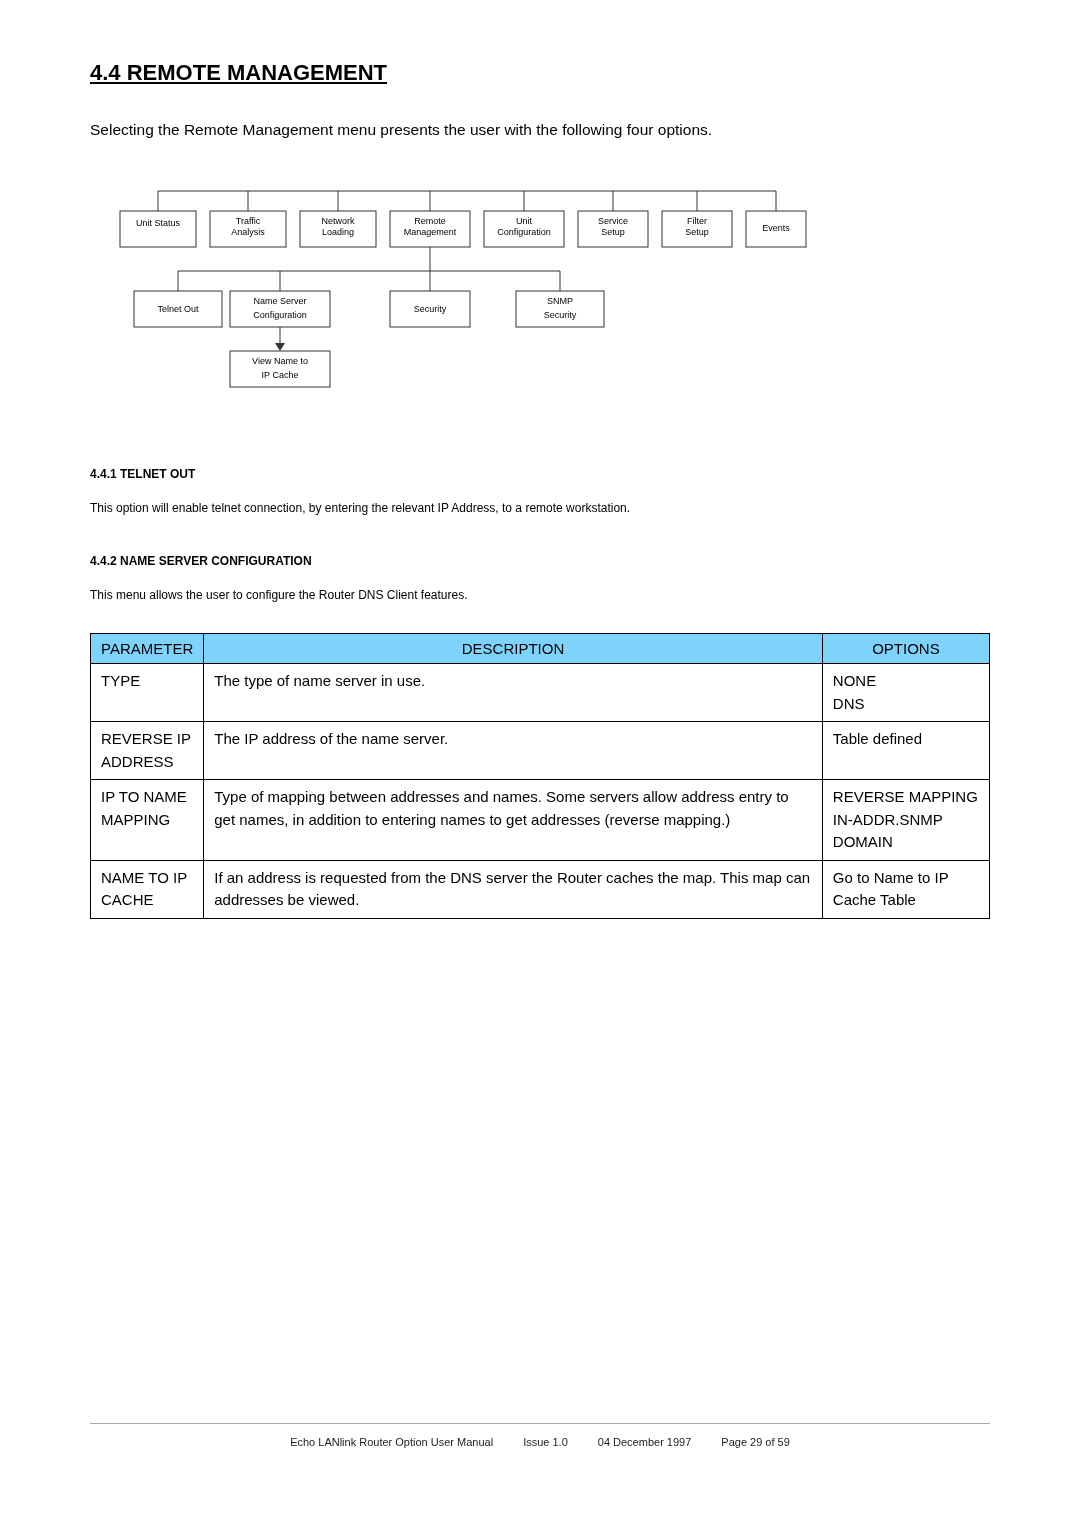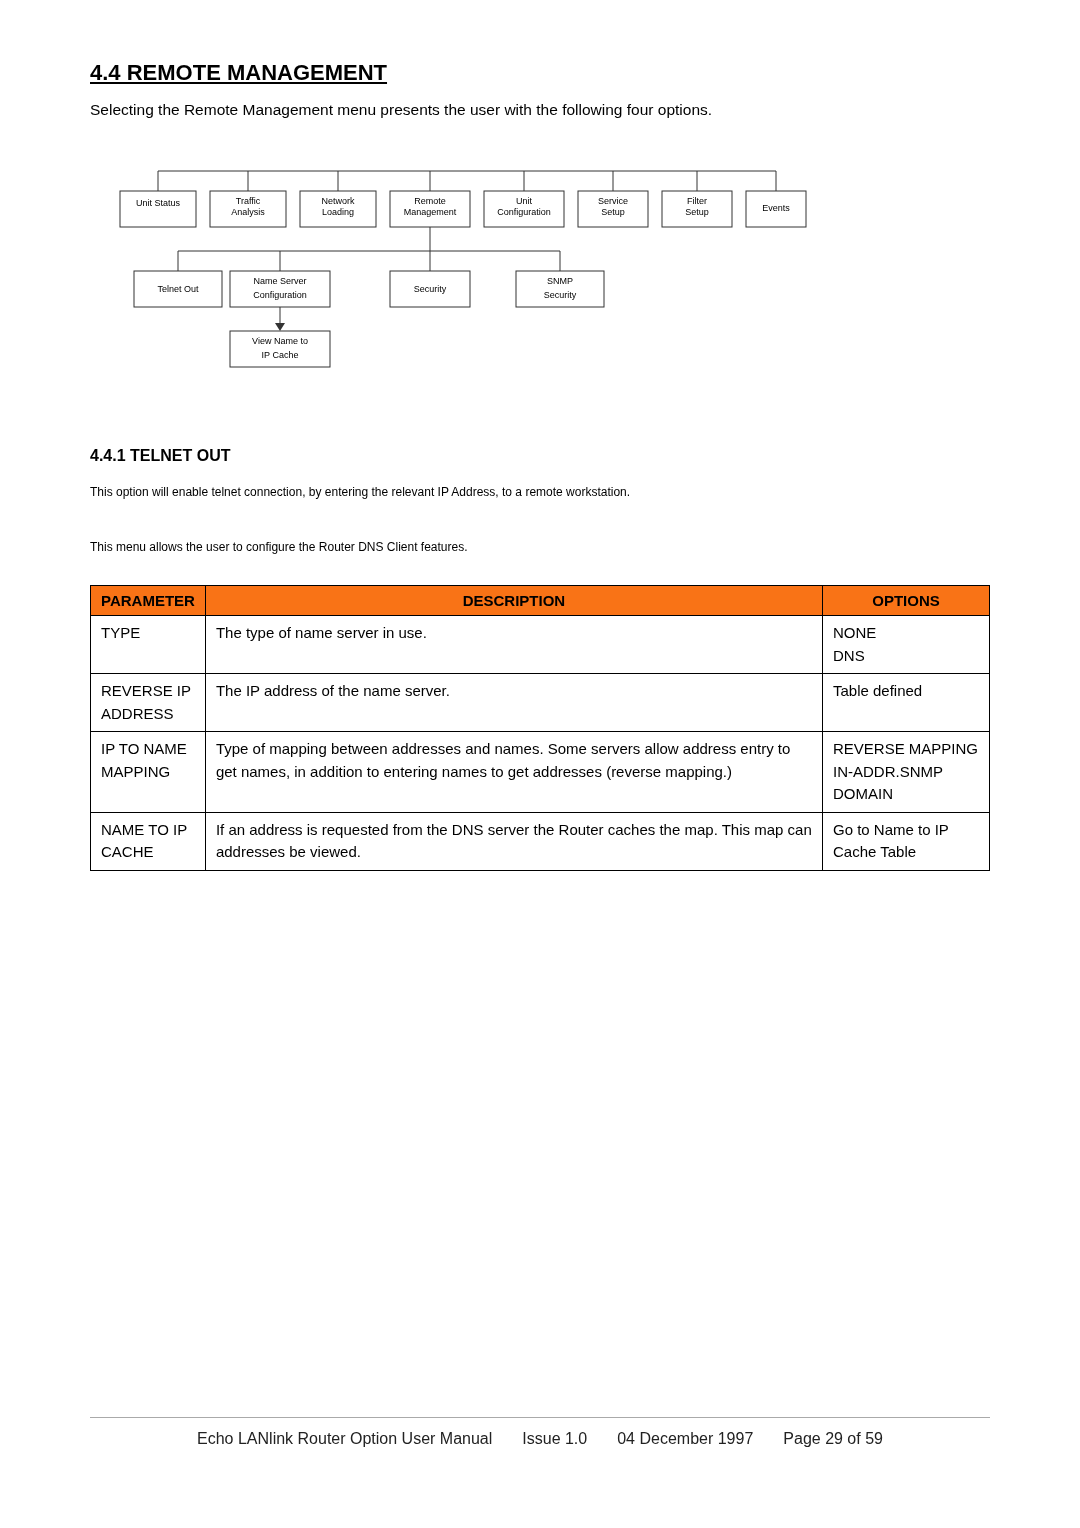--- a/index.html
+++ b/index.html
@@ -18,39 +18,39 @@
       display: flex;
       flex-direction: column;
     }
     .main-content {
       flex: 1;
     }
     h1.section-title {
       font-size: 22px;
       font-weight: bold;
       text-decoration: underline;
-      margin-bottom: 12px;
+      margin-bottom: 32px;
     }
     .intro-text {
       font-size: 15.5px;
       line-height: 1.6;
       margin-bottom: 28px;
     }
     
     .diagram-container {
       margin: 10px 0 36px 0;
       width: 100%;
     }
     .diagram-svg {
       display: block;
       margin: 0 auto;
     }
     
     h2.sub-title {
-      font-size: 16px;
+      font-size: 12px;
       font-weight: bold;
       margin-bottom: 18px;
       margin-top: 10px;
     }
     .section-body {
       font-size: 12px;
       line-height: 1.6;
       margin-bottom: 28px;
     }
     
@@ -59,32 +59,32 @@
       border-collapse: collapse;
       margin-top: 10px;
       font-size: 15px;
     }
     .data-table th, .data-table td {
       border: 1px solid #000;
       padding: 6px 10px;
       vertical-align: top;
     }
     .data-table th {
-      font-weight: bold;
-      background: #f97316;
+      font-weight: normal;
+      background: #7dd3fc;
     }
     .data-table td {
       line-height: 1.5;
     }
     
     .page-footer {
       border-top: 1px solid #aaa;
       padding-top: 12px;
       margin-top: 40px;
-      font-size: 16px;
+      font-size: 11px;
       color: #222;
       display: flex;
       justify-content: center;
       gap: 30px;
     }
     .subsection-block {
       margin-bottom: 36px;
     }
   </style>
 </head>
@@ -172,20 +172,21 @@
         <text x="170" y="207" text-anchor="middle" font-size="9" font-family="Arial">IP Cache</text>
       </svg>
     </div>
 
     <div class="subsection-block">
       <h2 class="sub-title">4.4.1   TELNET OUT</h2>
       <p class="section-body">This option will enable telnet connection, by entering the relevant IP Address, to a remote workstation.</p>
     </div>
 
     <div class="subsection-block">
+      <h2 class="sub-title">4.4.2   NAME SERVER CONFIGURATION</h2>
       <p class="section-body">This menu allows the user to configure the Router DNS Client features.</p>
 
       <table class="data-table">
         <thead>
           <tr>
             <th>PARAMETER</th>
             <th>DESCRIPTION</th>
             <th>OPTIONS</th>
           </tr>
         </thead>

